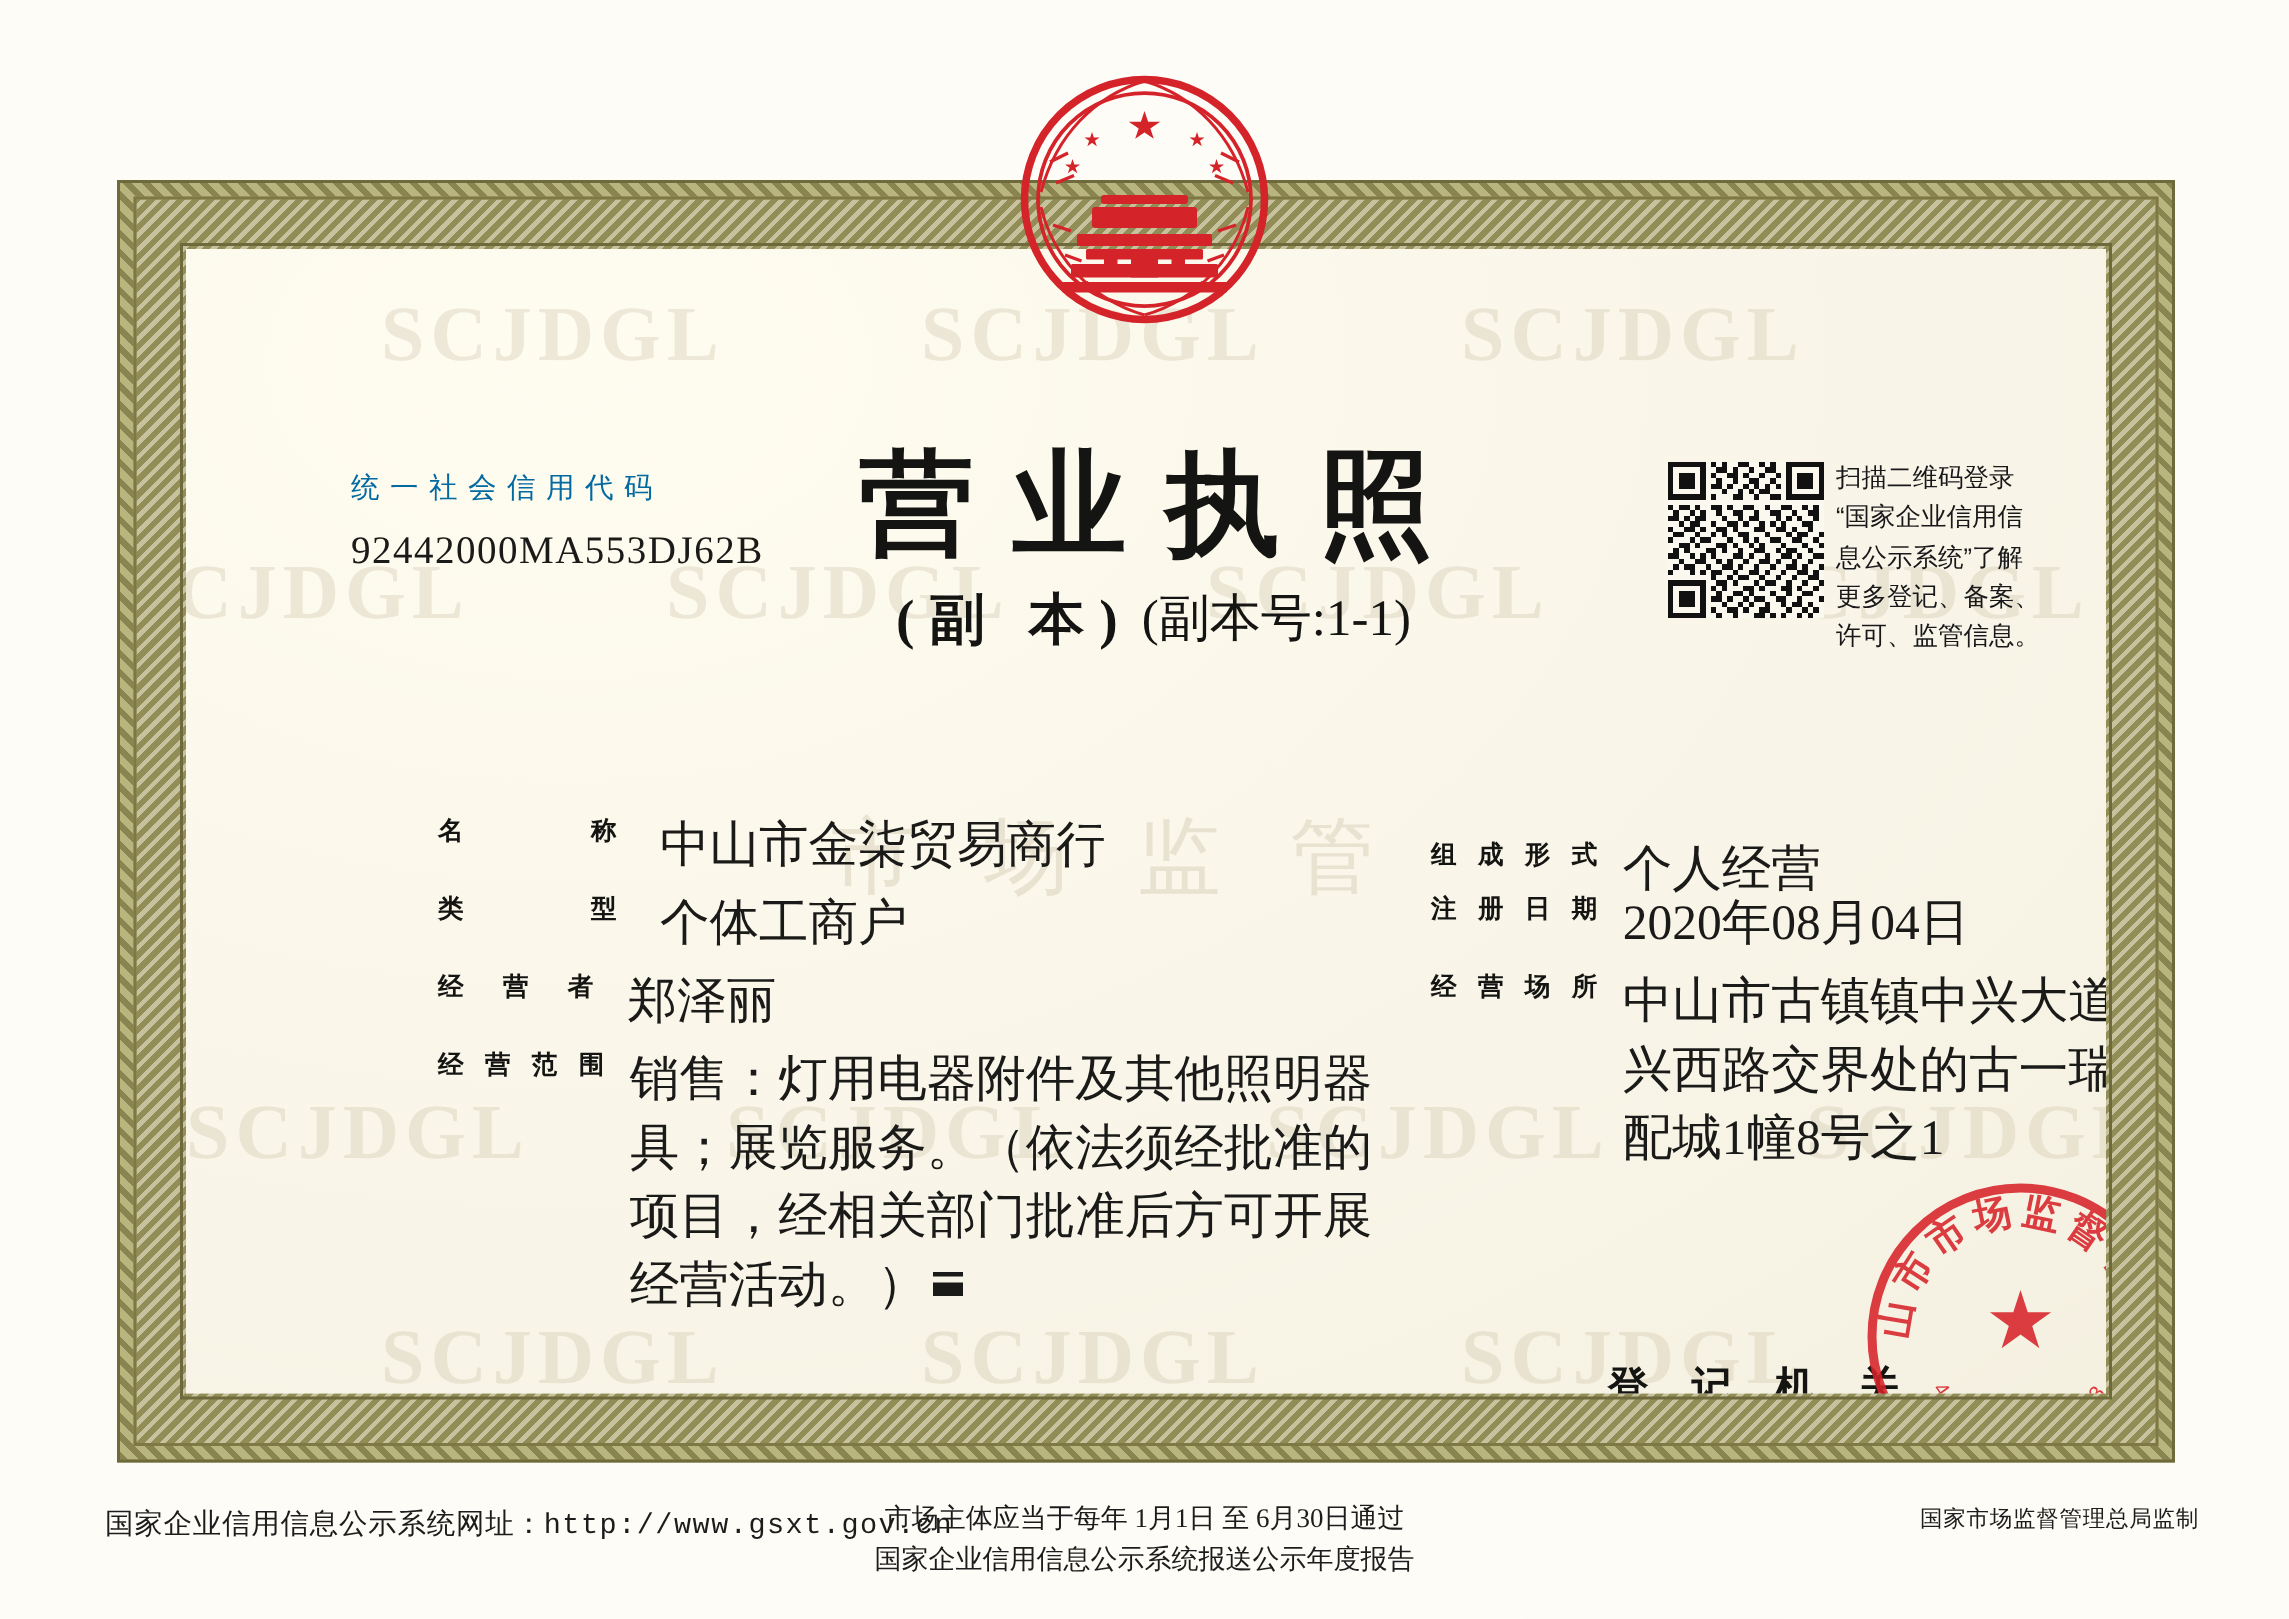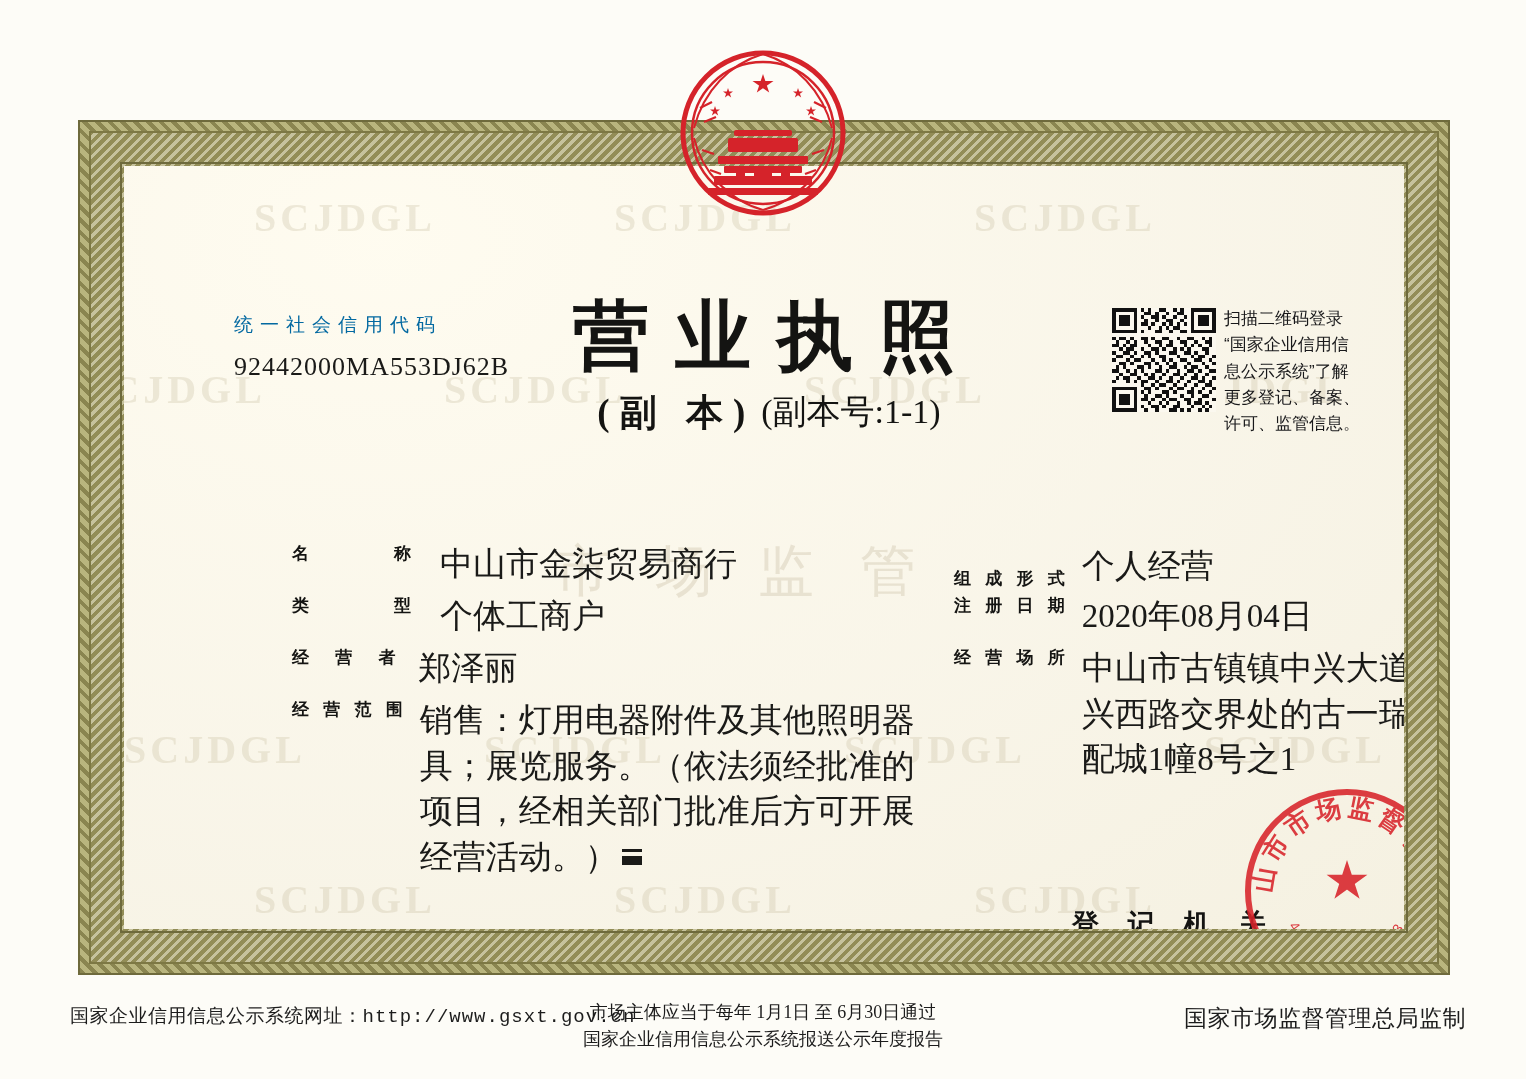--- a/index.html
+++ b/index.html
@@ -75,21 +75,21 @@
     overflow: hidden;
     pointer-events: none;
   }
   .wm {
     position: absolute;
     font-family: "Liberation Serif", "DejaVu Serif", serif;
     font-weight: bold;
     color: rgba(198,188,160,0.30);
     letter-spacing: 4px;
     white-space: nowrap;
-    font-size: 40px;
+    font-size: 52px;
   }
   .wm-cn {
     position: absolute;
     font-family: Liberation Serif, serif;
     color: rgba(196,186,158,0.33);
     font-size: 56px;
     letter-spacing: 16px;
     white-space: nowrap;
   }
 
@@ -223,21 +223,21 @@
   .fvalue.wrap { white-space: normal; }
 
   
   #f-name     { left: 168px; top: 376px; }
   #f-type     { left: 168px; top: 428px; }
   #f-operator { left: 168px; top: 480px; }
   #f-scope    { left: 168px; top: 532px; }
   #scope-text { width: 500px; white-space: normal; }
 
   
-  #f-form     { left: 830px; top: 378px; align-items: flex-end; }
+  #f-form     { left: 830px; top: 392px; }
   #f-regdate  { left: 830px; top: 428px; }
   #f-address  { left: 830px; top: 480px; }
   #addr-text  { width: 400px; white-space: normal; }
 
   .scope-end {
     display: inline-block;
     width: 20px;
     height: 9px;
     background: #1a1a18;
     margin-left: 4px;
@@ -304,21 +304,21 @@
     top: 4px;
     text-align: center;
     font-size: 18px;
     line-height: 1.5;
     color: #1c1c1c;
   }
   .foot-right {
     position: absolute;
     right: 60px;
     top: 8px;
-    font-size: 23px;
+    font-size: 15px;
     color: #1c1c1c;
     letter-spacing: 0.5px;
   }
 </style>
 </head>
 <body>
 
 <div id="page">
 
   <div class="frame-outer">

